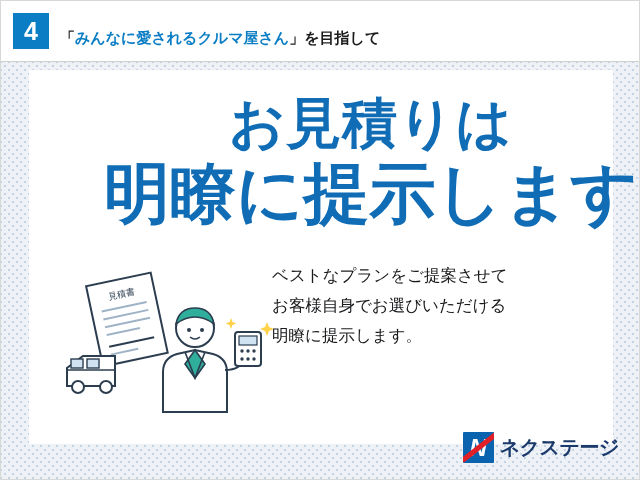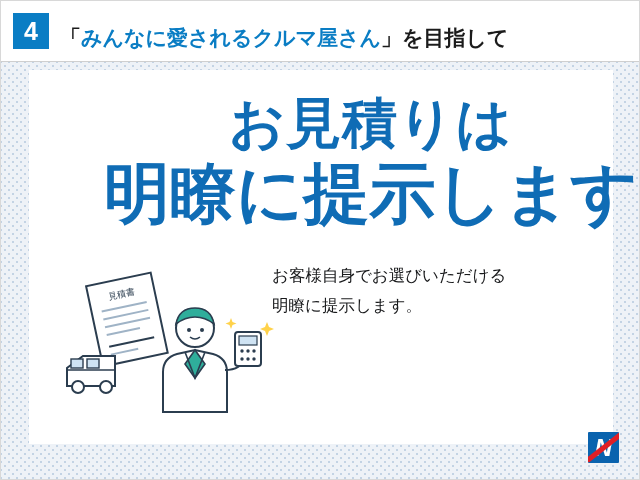--- a/index.html
+++ b/index.html
@@ -45,21 +45,21 @@
     font-weight: bold;
     display: flex;
     align-items: center;
     justify-content: center;
     flex: 0 0 auto;
     font-family: "Liberation Sans", sans-serif;
     line-height: 1;
   }
   .header-title {
     margin-left: 11px;
-    font-size: 21px;
+    font-size: 15px;
     font-weight: bold;
     color: #1b1b1b;
     letter-spacing: 0px;
     white-space: nowrap;
     margin-top: 14px;
   }
   .header-title .em {
     color: #0a7dc4;
   }
 
@@ -249,29 +249,31 @@
             <circle cx="189" cy="99" r="1.7" fill="#2b3d4f"></circle>
             <circle cx="195" cy="99" r="1.7" fill="#2b3d4f"></circle>
 
             <path d="M208 62 l2 5 5 2 -5 2 -2 5 -2 -5 -5 -2 5 -2 z" fill="#ffd24a"></path>
             <path d="M172 58 l1.5 4 4 1.5 -4 1.5 -1.5 4 -1.5 -4 -4 -1.5 4 -1.5 z" fill="#ffd24a"></path>
           </g>
         </svg>
       </div>
 
       <div class="paragraph">
+        <span class="ln">ベストなプランをご提案させて</span>
         <span class="ln">お客様自身でお選びいただける</span>
         <span class="ln">明瞭に提示します。</span>
       </div>
 
     </div>
   </div>
 
   <div class="footer">
     <div class="logo">
       <div class="logo-mark">
         <div class="n">N</div>
         <div class="slash"></div>
       </div>
+      <div class="logo-text">ネクステージ</div>
     </div>
   </div>
 
 </div>
 
 </body></html>

